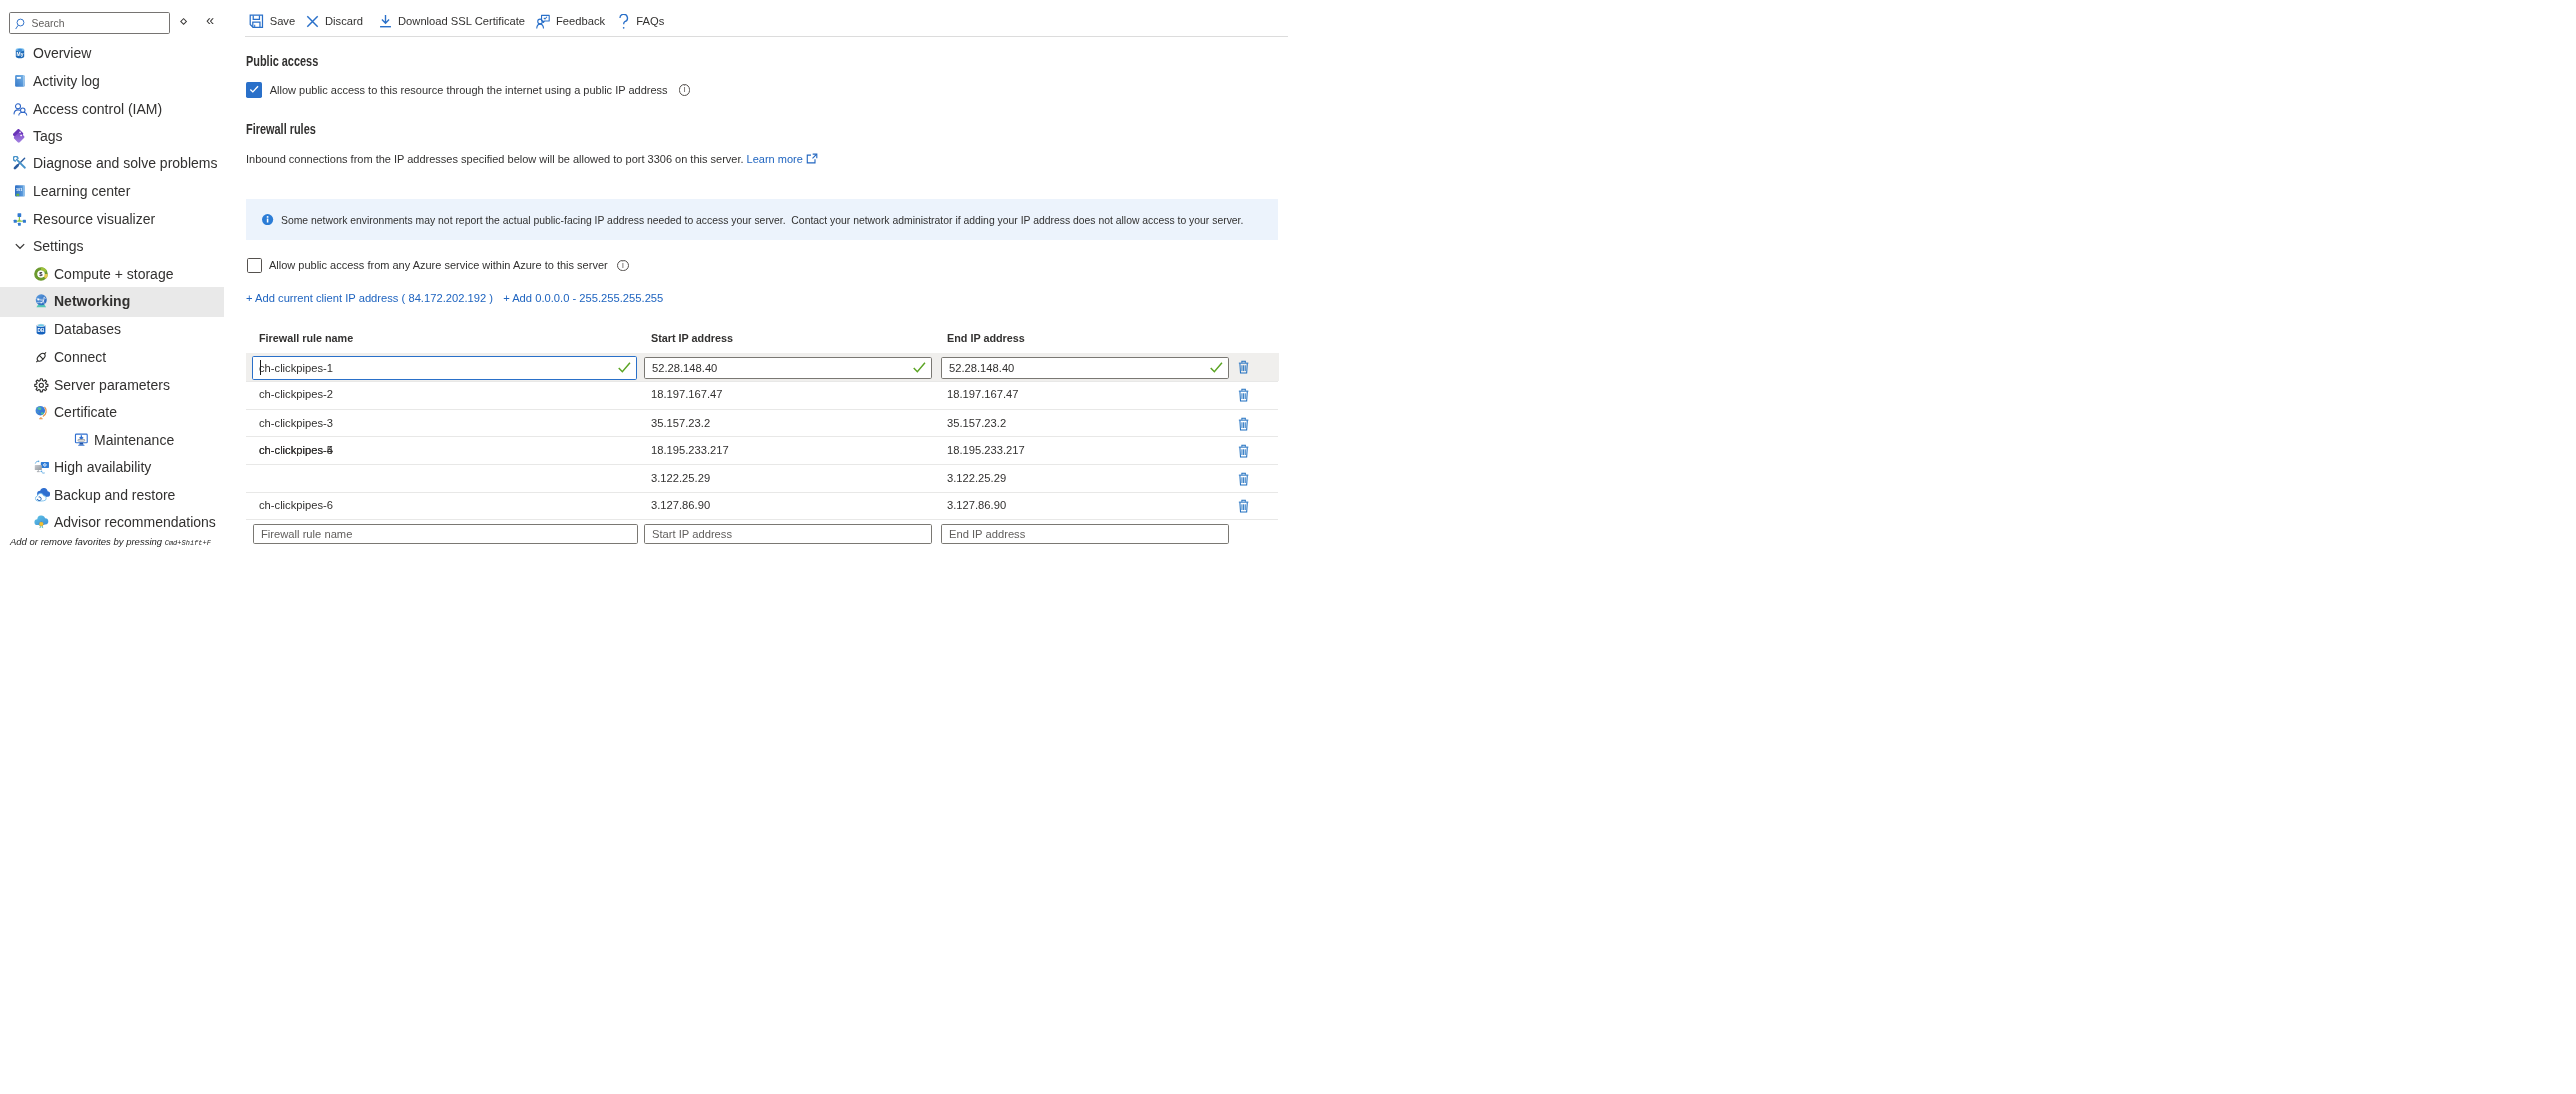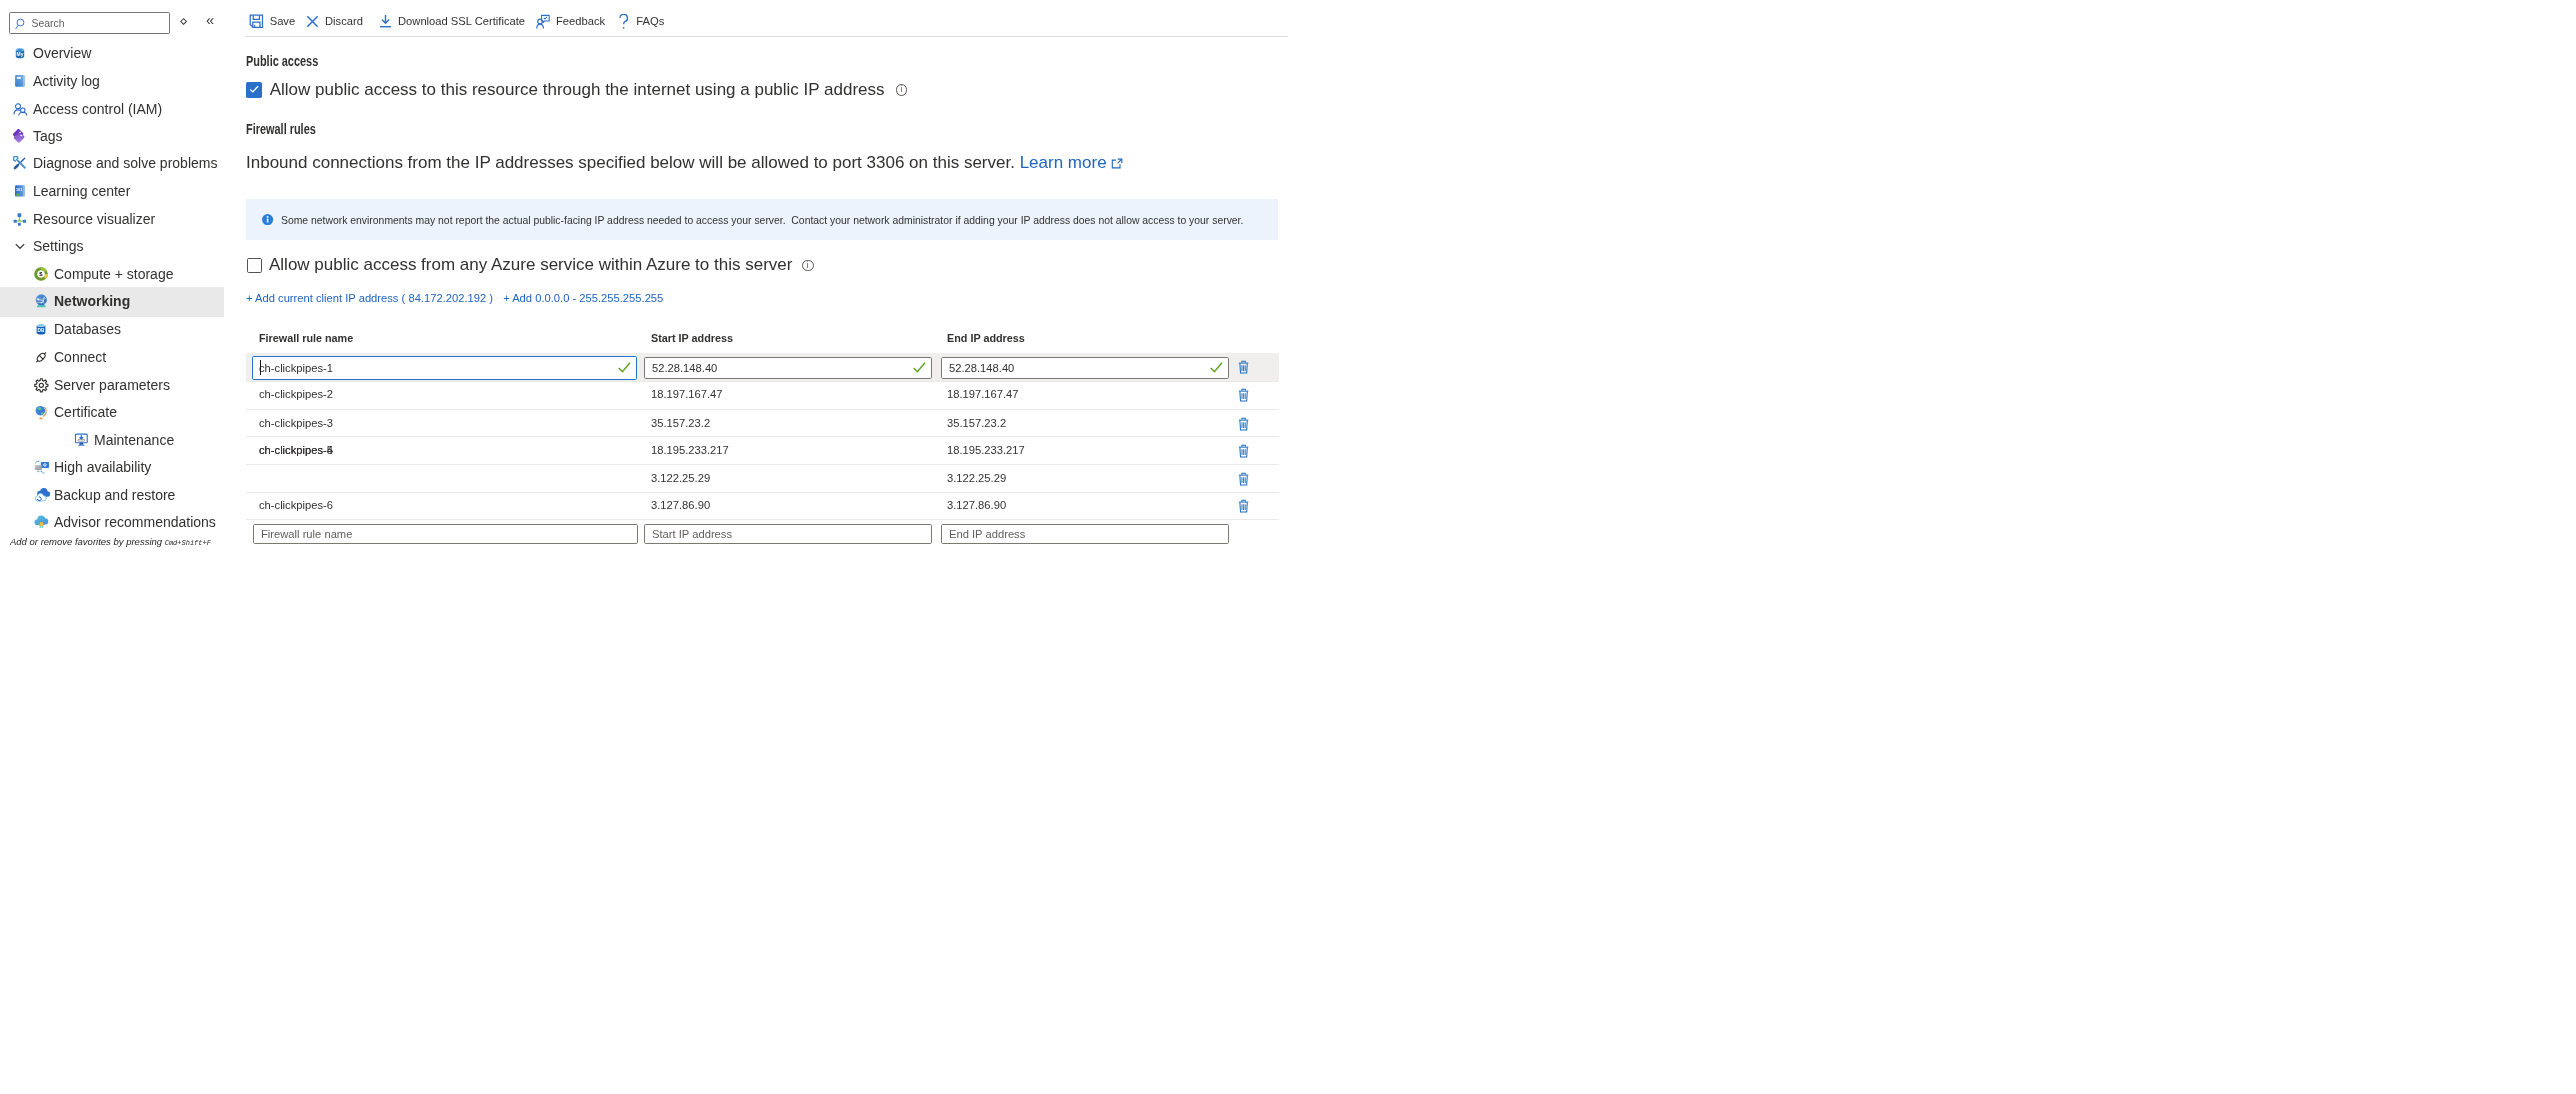--- a/index.html
+++ b/index.html
@@ -19,21 +19,21 @@
 .nav .txt { position:absolute; left:33px; font-size:14px; color:#323130; white-space:nowrap; }
 .nav.sub .ic { left:34px; }
 .nav.sub .txt { left:54px; }
 #selband { position:absolute; left:0; top:287px; width:224px; height:30px; background:#e9e9e9; }
 #favnote { position:absolute; left:10px; top:536px; font-size:9.5px; font-style:italic; color:#242424; white-space:nowrap; }
 #favnote .mono { font-family:"Liberation Mono", monospace; font-size:7px; }
 .tb { position:absolute; top:0; height:42px; display:flex; align-items:center; font-size:11.2px; color:#323130; }
 .tb svg { margin-right:6px; }
 #divider { position:absolute; left:245px; top:36px; width:1043px; height:0.9px; background:#dcdcdc; }
 .h1 { position:absolute; left:246px; font-size:14px; font-weight:bold; color:#323130; transform:scaleX(0.78); transform-origin:0 0; white-space:nowrap; }
-.body13 { font-size:17px; color:#323130; }
+.body13 { font-size:11px; color:#323130; }
 a.lnk { color:#2065c0; text-decoration:none; }
 .cbrow { position:absolute; display:flex; align-items:center; }
 .infoi { display:inline-block; width:11.7px; height:11.7px; border:0.9px solid #55514e; border-radius:50%; font-size:8.2px; text-align:center; line-height:10.8px; color:#55514e; font-style:normal; }
 
 
 #banner { position:absolute; left:246px; top:199px; width:1032px; height:41px; background:#ecf3fc; }
 #banner .btxt { position:absolute; left:35px; top:15.5px; font-size:10.4px; color:#323130; white-space:pre; }
 
 
 .th { position:absolute; font-size:10.8px; font-weight:bold; color:#323130; }

